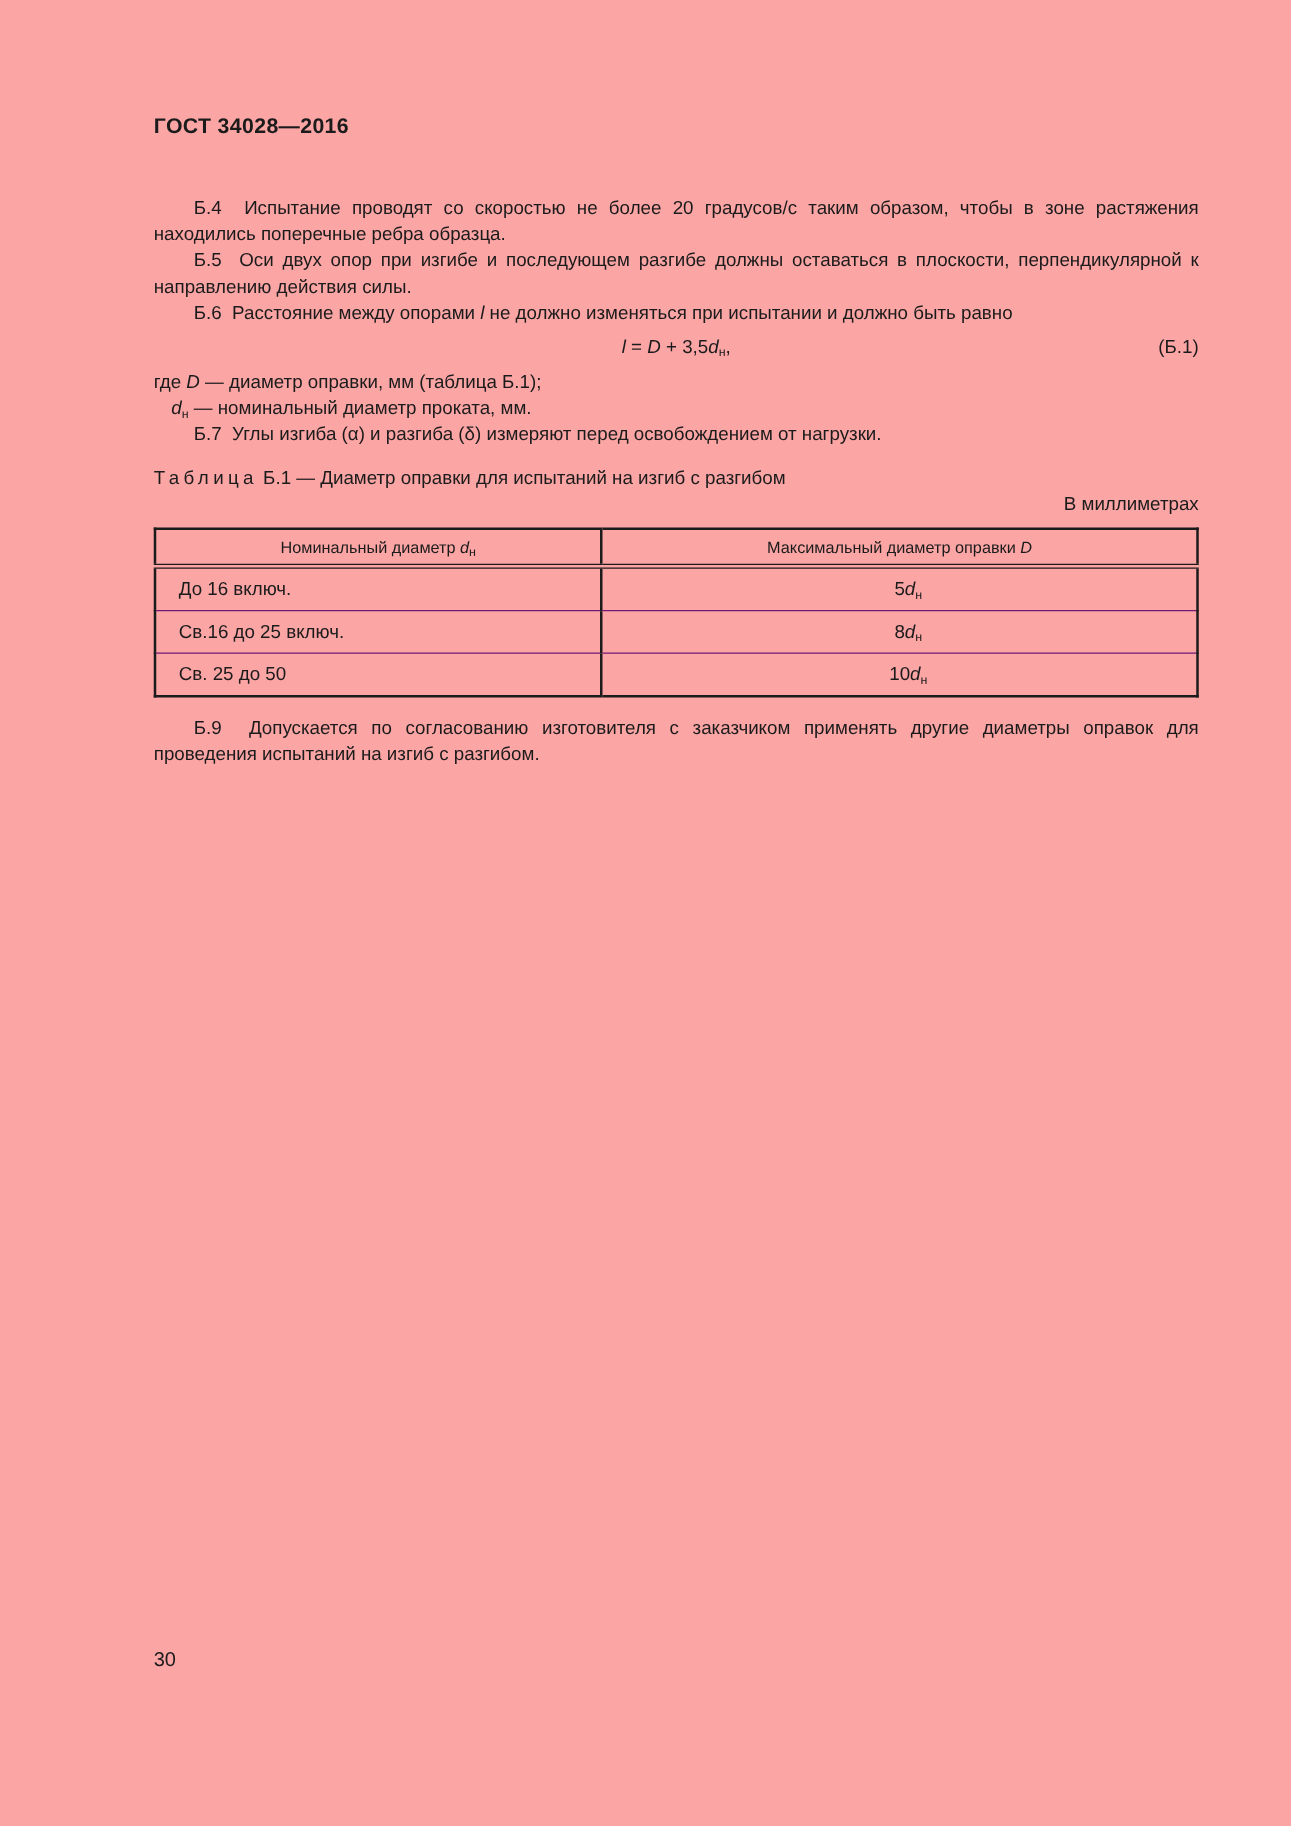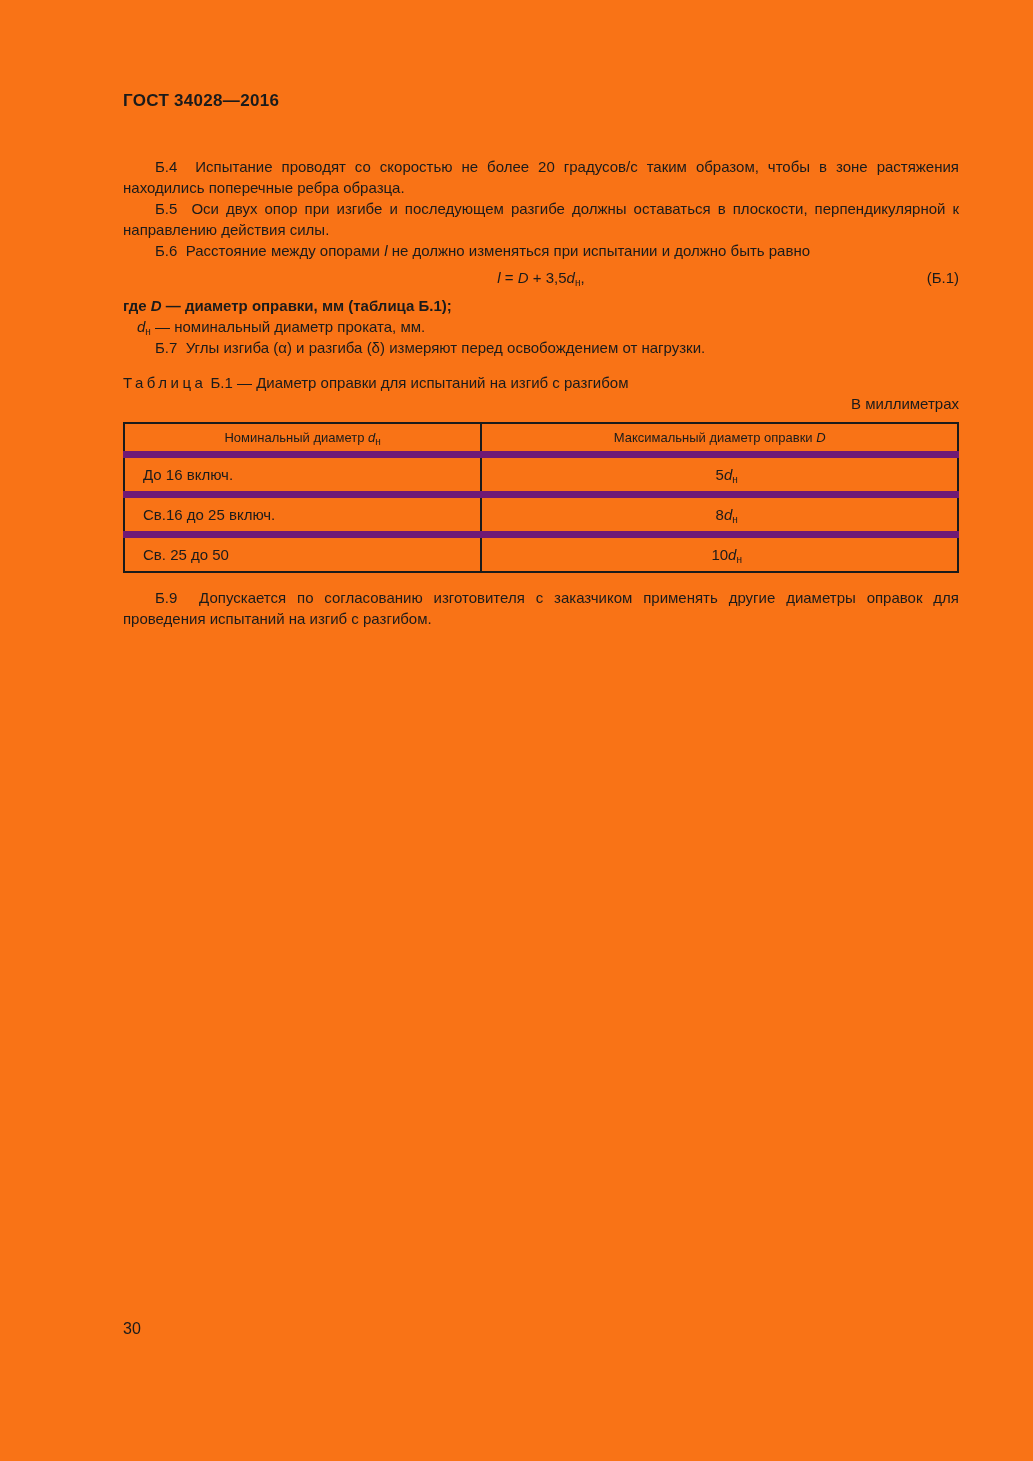--- a/index.html
+++ b/index.html
@@ -1,20 +1,20 @@
 <!DOCTYPE html>
 <html><head>
 <meta charset="utf-8">
 <style>
   html, body { margin: 0; padding: 0; background: #e8e8e8; }
   .page {
     position: relative;
     width: 1033px;
     height: 1461px;
-    background: #f97316;
+    background: #fca5a5;
     color: #1b1b1b;
     font-family: "Liberation Sans", sans-serif;
     overflow: hidden;
   }
   .doc-header {
     position: absolute;
     left: 123px;
     top: 91px;
     font-size: 17px;
     font-weight: bold;
@@ -45,21 +45,21 @@
     margin-top: 6px;
     height: 22px;
     text-align: center;
   }
   .formula { font-size: 15px; }
   .formula-label {
     position: absolute;
     right: 0;
     top: 0;
   }
-  .where-line { margin-top: 6px; font-weight: bold; }
+  .where-line { margin-top: 6px; }
   .dn-line { padding-left: 14px; }
   .table-caption { margin-top: 14px; }
   .caption-word { letter-spacing: 3.5px; }
   .units {
     text-align: right;
     margin-top: 0;
   }
   table.gost-table {
     margin-top: 8px;
     width: 836px;
@@ -74,21 +74,21 @@
     text-align: center;
     vertical-align: middle;
     padding: 0 4px;
     margin-left: 28px;
   }
   table.gost-table td {
     height: 31px;
     vertical-align: middle;
     font-size: 15px;
   }
-  table.gost-table tr + tr td { border-top: 7px solid #701a75; }
+  table.gost-table tr + tr td { border-top: 1px solid #701a75; }
   td.range-cell { text-align: left; padding-left: 18px; }
   td.value-cell, th.col2 { border-left: 2px solid #1b1b1b; }
   td.value-cell { text-align: center; padding-left: 15px; }
   .b9 { margin-top: 14px; }
   .page-number {
     position: absolute;
     left: 123px;
     top: 1320px;
     font-size: 16px;
   }

